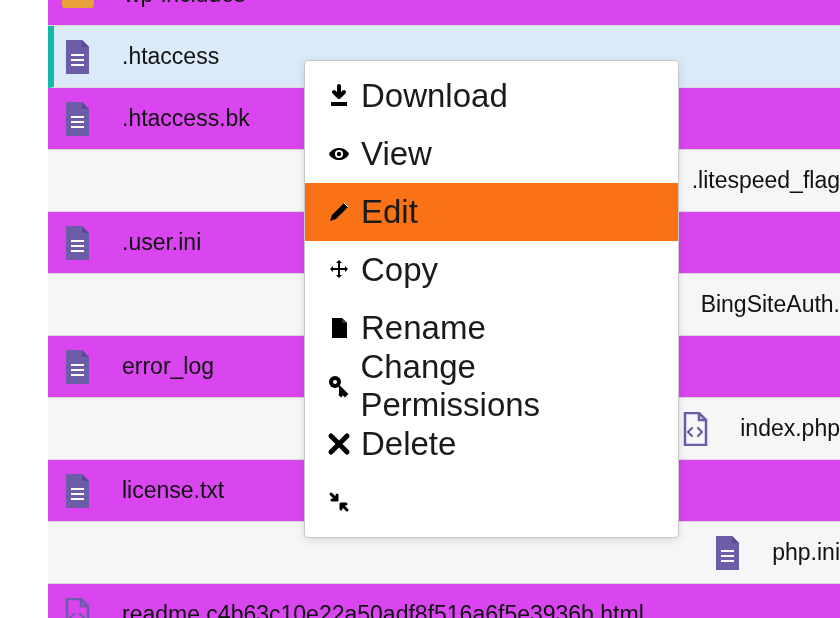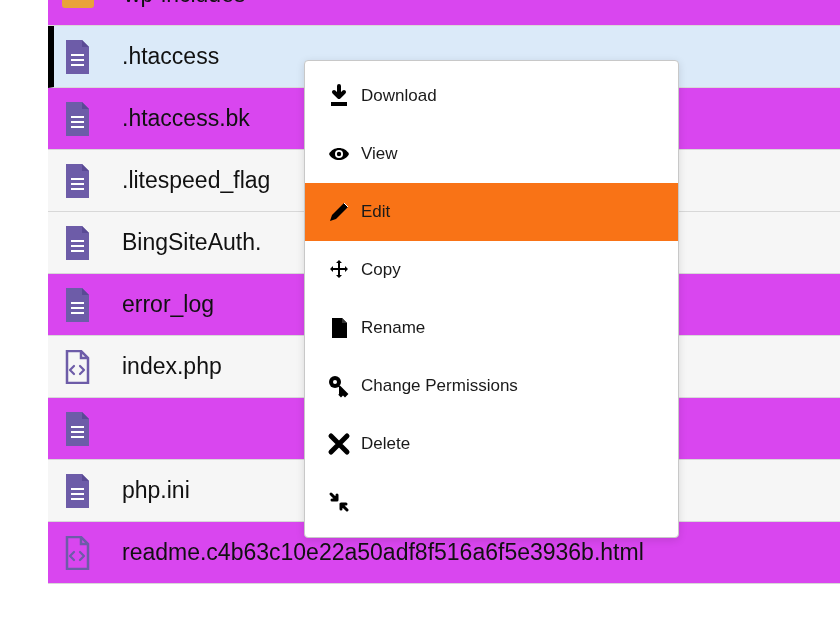--- a/index.html
+++ b/index.html
@@ -21,24 +21,24 @@
   }
   .file-row {
     height: 62px;
     display: flex;
     align-items: center;
     border-bottom: 1px solid #d8d8d8;
     padding-left: 14px;
     background: #d946ef;
     position: relative;
   }
-  .file-row.alt { background: #f6f6f6; }
+  .file-row.alt { background: #f6f6f6; justify-content: flex-end; }
   .file-row.selected {
     background: #dbeaf9;
-    border-left: 6px solid #000000;
+    border-left: 6px solid #14b8a6;
     padding-left: 8px;
   }
   .file-icon {
     width: 30px;
     height: 34px;
     margin-right: 30px;
     flex-shrink: 0;
   }
   .file-name {
     color: #111;
@@ -70,21 +70,21 @@
     border: 1px solid #c8c8c8;
     border-radius: 4px;
     box-shadow: 0 2px 8px rgba(0,0,0,0.12);
     padding: 6px 0;
   }
   .menu-item {
     height: 58px;
     display: flex;
     align-items: center;
     padding: 0 20px;
-    font-size: 17px;
+    font-size: 33px;
     color: #1a1a1a;
     cursor: default;
   }
   .menu-item.highlight {
     background: #f97316;
   }
   .menu-icon {
     width: 28px;
     margin-right: 8px;
     display: inline-flex;
@@ -177,20 +177,26 @@
         <use href="#icon-doc"></use>
       </svg>
     <span class="file-name">.htaccess.bk</span>
   </div>
   <div class="file-row alt">
     <svg class="file-icon" viewBox="0 0 28 34">
         <use href="#icon-doc"></use>
       </svg>
     <span class="file-name">.litespeed_flag</span>
   </div>
+  <div class="file-row">
+    <svg class="file-icon" viewBox="0 0 28 34">
+        <use href="#icon-doc"></use>
+      </svg>
+    <span class="file-name">.user.ini</span>
+  </div>
   <div class="file-row alt">
     <svg class="file-icon" viewBox="0 0 28 34">
         <use href="#icon-doc"></use>
       </svg>
     <span class="file-name">BingSiteAuth.</span>
   </div>
   <div class="file-row">
     <svg class="file-icon" viewBox="0 0 28 34">
         <use href="#icon-doc"></use>
       </svg>
@@ -199,20 +205,21 @@
   <div class="file-row alt">
     <svg class="file-icon" viewBox="0 0 28 34">
         <use href="#icon-code"></use>
       </svg>
     <span class="file-name">index.php</span>
   </div>
   <div class="file-row">
     <svg class="file-icon" viewBox="0 0 28 34">
         <use href="#icon-doc"></use>
       </svg>
+    <span class="file-name">license.txt</span>
   </div>
   <div class="file-row alt">
     <svg class="file-icon" viewBox="0 0 28 34">
         <use href="#icon-doc"></use>
       </svg>
     <span class="file-name">php.ini</span>
   </div>
   <div class="file-row">
     <svg class="file-icon" viewBox="0 0 28 34">
         <use href="#icon-code"></use>

